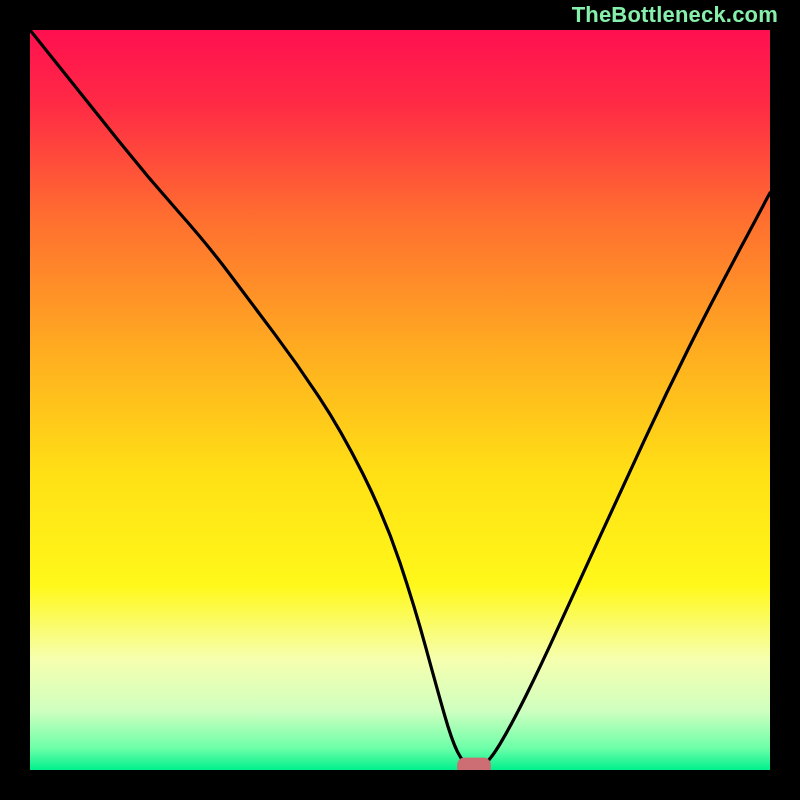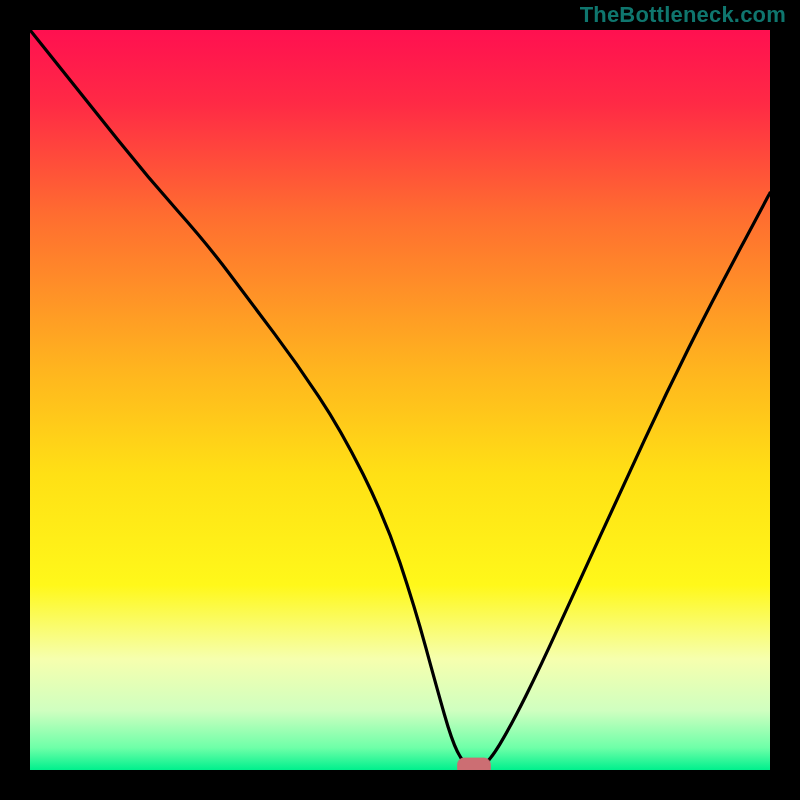--- a/index.html
+++ b/index.html
@@ -15,22 +15,22 @@
     position: absolute;
     left: 0;
     top: 0;
     width: 800px;
     height: 800px;
     background: #000;
   }
   .watermark {
     position: absolute;
     top: 2px;
-    right: 14px;
-    color: #0f766e;
+    right: 22px;
+    color: #86efac;
     font-size: 22px;
     font-weight: 600;
     letter-spacing: 0.2px;
     user-select: none;
   }
   .plot-container {
     position: absolute;
     left: 30px;
     top: 30px;
     width: 740px;

